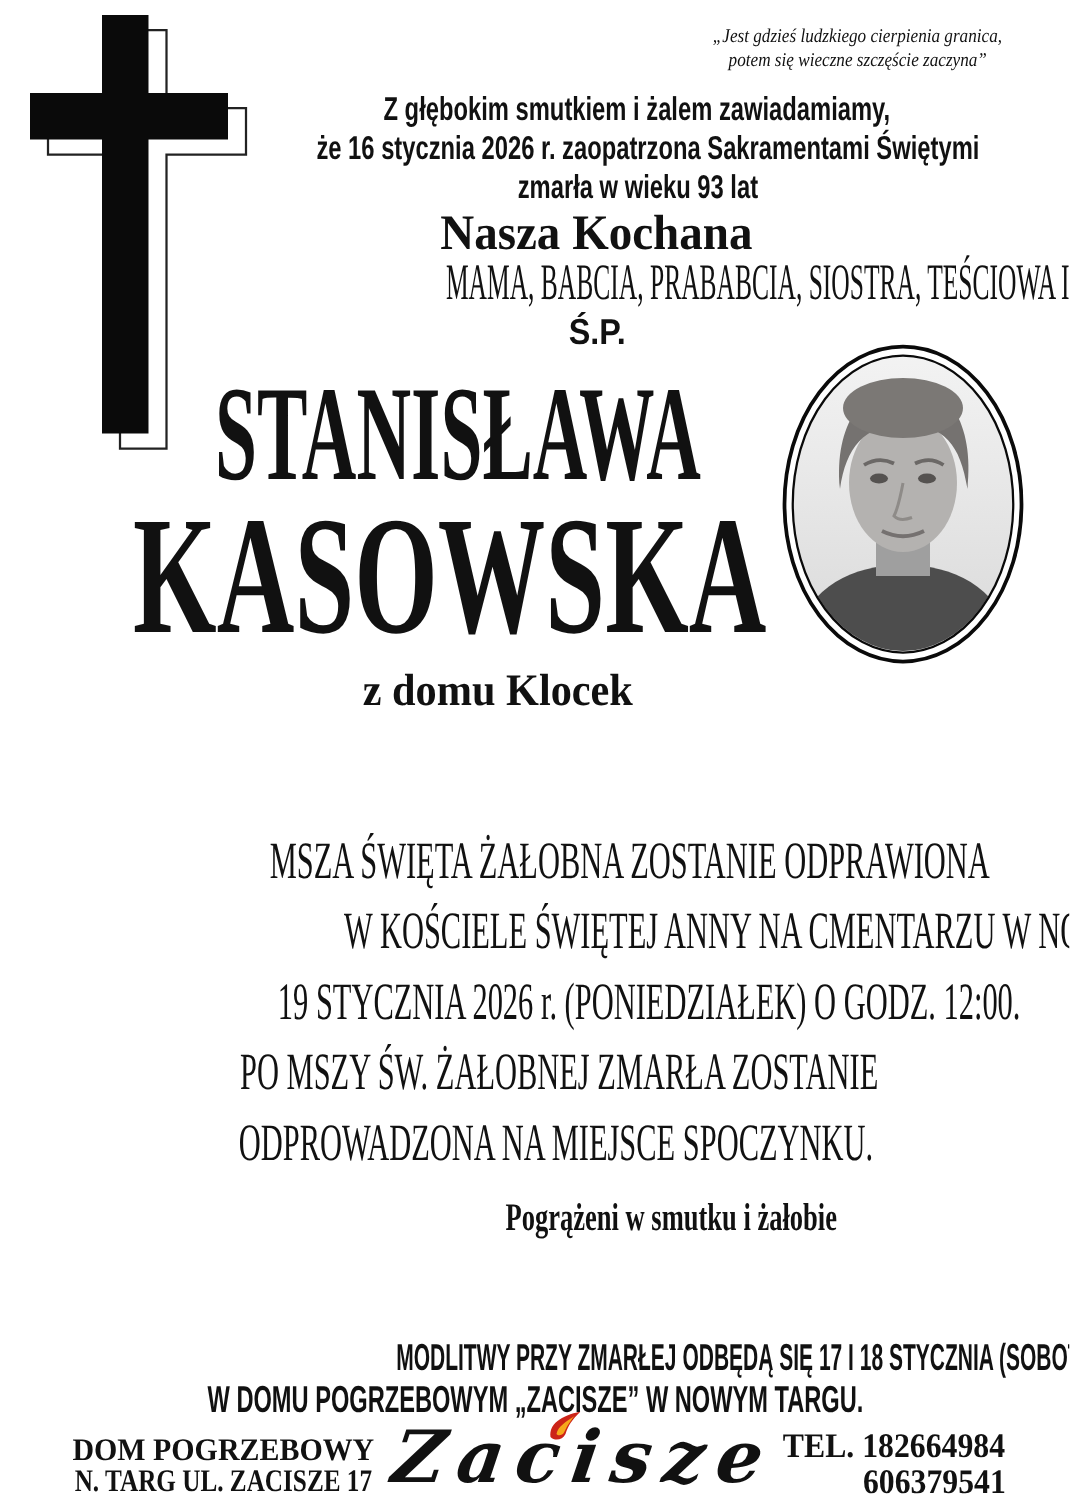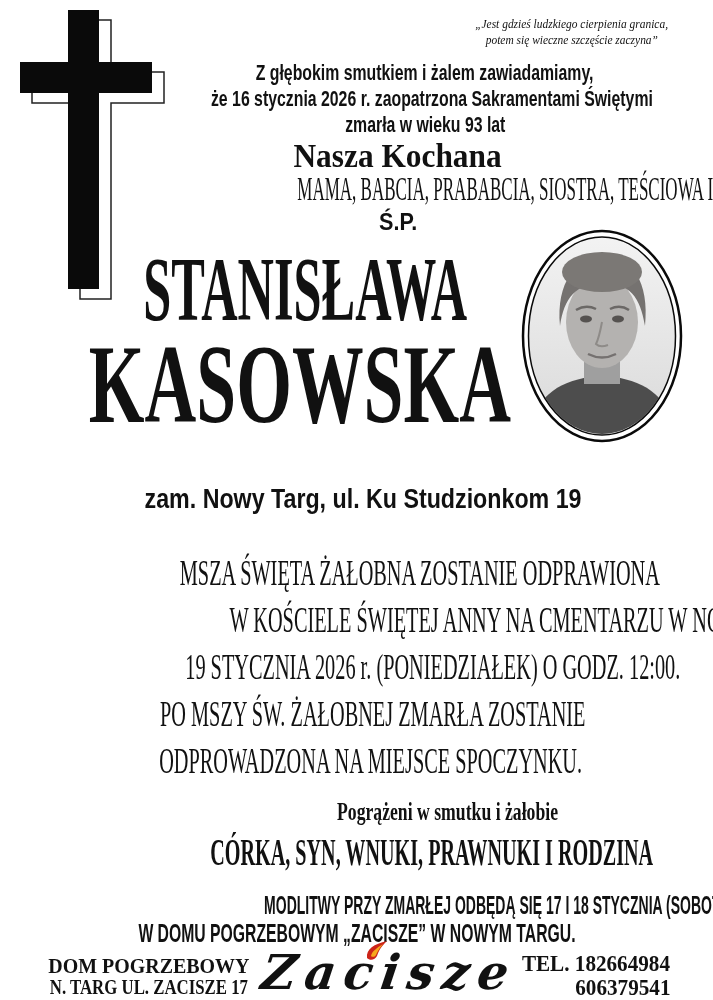--- a/index.html
+++ b/index.html
@@ -81,38 +81,35 @@
         <ellipse cx="68" cy="93" rx="6" ry="3.4" fill="#555250"></ellipse>
         <ellipse cx="100" cy="93" rx="6" ry="3.4" fill="#555250"></ellipse>
         <path d="M84,96 q-3,16 -6,22 q4,4 12,1" stroke="#8e8b88" stroke-width="2" fill="none"></path>
         <path d="M70,128 q14,7 28,0" stroke="#757170" stroke-width="2.5" fill="none"></path>
       </g>
       <ellipse cx="84" cy="110" rx="79" ry="105" fill="none" stroke="#0a0a0a" stroke-width="2.5"></ellipse>
       <ellipse cx="84" cy="110" rx="73.5" ry="99" fill="none" stroke="#0a0a0a" stroke-width="1.5"></ellipse>
     </svg>
   </div>
 
+  <div class="ln serif b" style="left:82px;top:444px;width:500px;font-size:30px;">
+    <span class="sx" style="--s:0.94">z domu Klocek</span>
+  </div>
 
-  <div class="ln sans b" style="left:63px;top:484px;width:600px;font-size:27px;">
-    <span class="sx" style="--s:0.86">zam. Nowy Targ, ul. Ku Studzionkom 19</span>
-  </div>
 
   <div class="ln serif" style="left:6px;top:550px;width:700px;font-size:35px;line-height:47px;">
     <span class="sx" style="--s:0.58">MSZA ŚWIĘTA ŻAŁOBNA ZOSTANIE ODPRAWIONA</span><br>
     <span class="sx" style="--s:0.58">W KOŚCIELE ŚWIĘTEJ ANNY NA CMENTARZU W NOWYM TARGU</span><br>
     <span class="sx" style="--s:0.58">19 STYCZNIA 2026 r. (PONIEDZIAŁEK) O GODZ. 12:00.</span><br>
     <span class="sx" style="--s:0.58">PO MSZY ŚW. ŻAŁOBNEJ ZMARŁA ZOSTANIE</span><br>
     <span class="sx" style="--s:0.58">ODPROWADZONA NA MIEJSCE SPOCZYNKU.</span>
   </div>
 
   <div class="ln serif b" style="left:147px;top:797px;width:600px;font-size:26px;">
     <span class="sx" style="--s:0.68">Pogrążeni w smutku i żałobie</span>
-  </div>
-  <div class="ln serif b" style="left:14px;top:830px;width:700px;font-size:38px;">
-    <span class="sx" style="--s:0.53">CÓRKA, SYN, WNUKI, PRAWNUKI I RODZINA</span>
   </div>
 
   <div class="ln sans b" style="left:7px;top:891px;width:700px;font-size:25px;line-height:28px;">
     <span class="sx" style="--s:0.56">MODLITWY PRZY ZMARŁEJ ODBĘDĄ SIĘ 17 I 18 STYCZNIA (SOBOTA. NIEDZIELA) O GODZ. 18:00</span><br>
     <span class="sx" style="--s:0.63">W DOMU POGRZEBOWYM „ZACISZE” W NOWYM TARGU.</span>
   </div>
 
   <div class="ln serif b" style="left:0px;top:956px;width:298px;font-size:21px;line-height:21px;">
     <span class="sx" style="--s:0.95">DOM POGRZEBOWY</span><br>
     <span class="sx" style="--s:0.80">N. TARG UL. ZACISZE 17</span>

